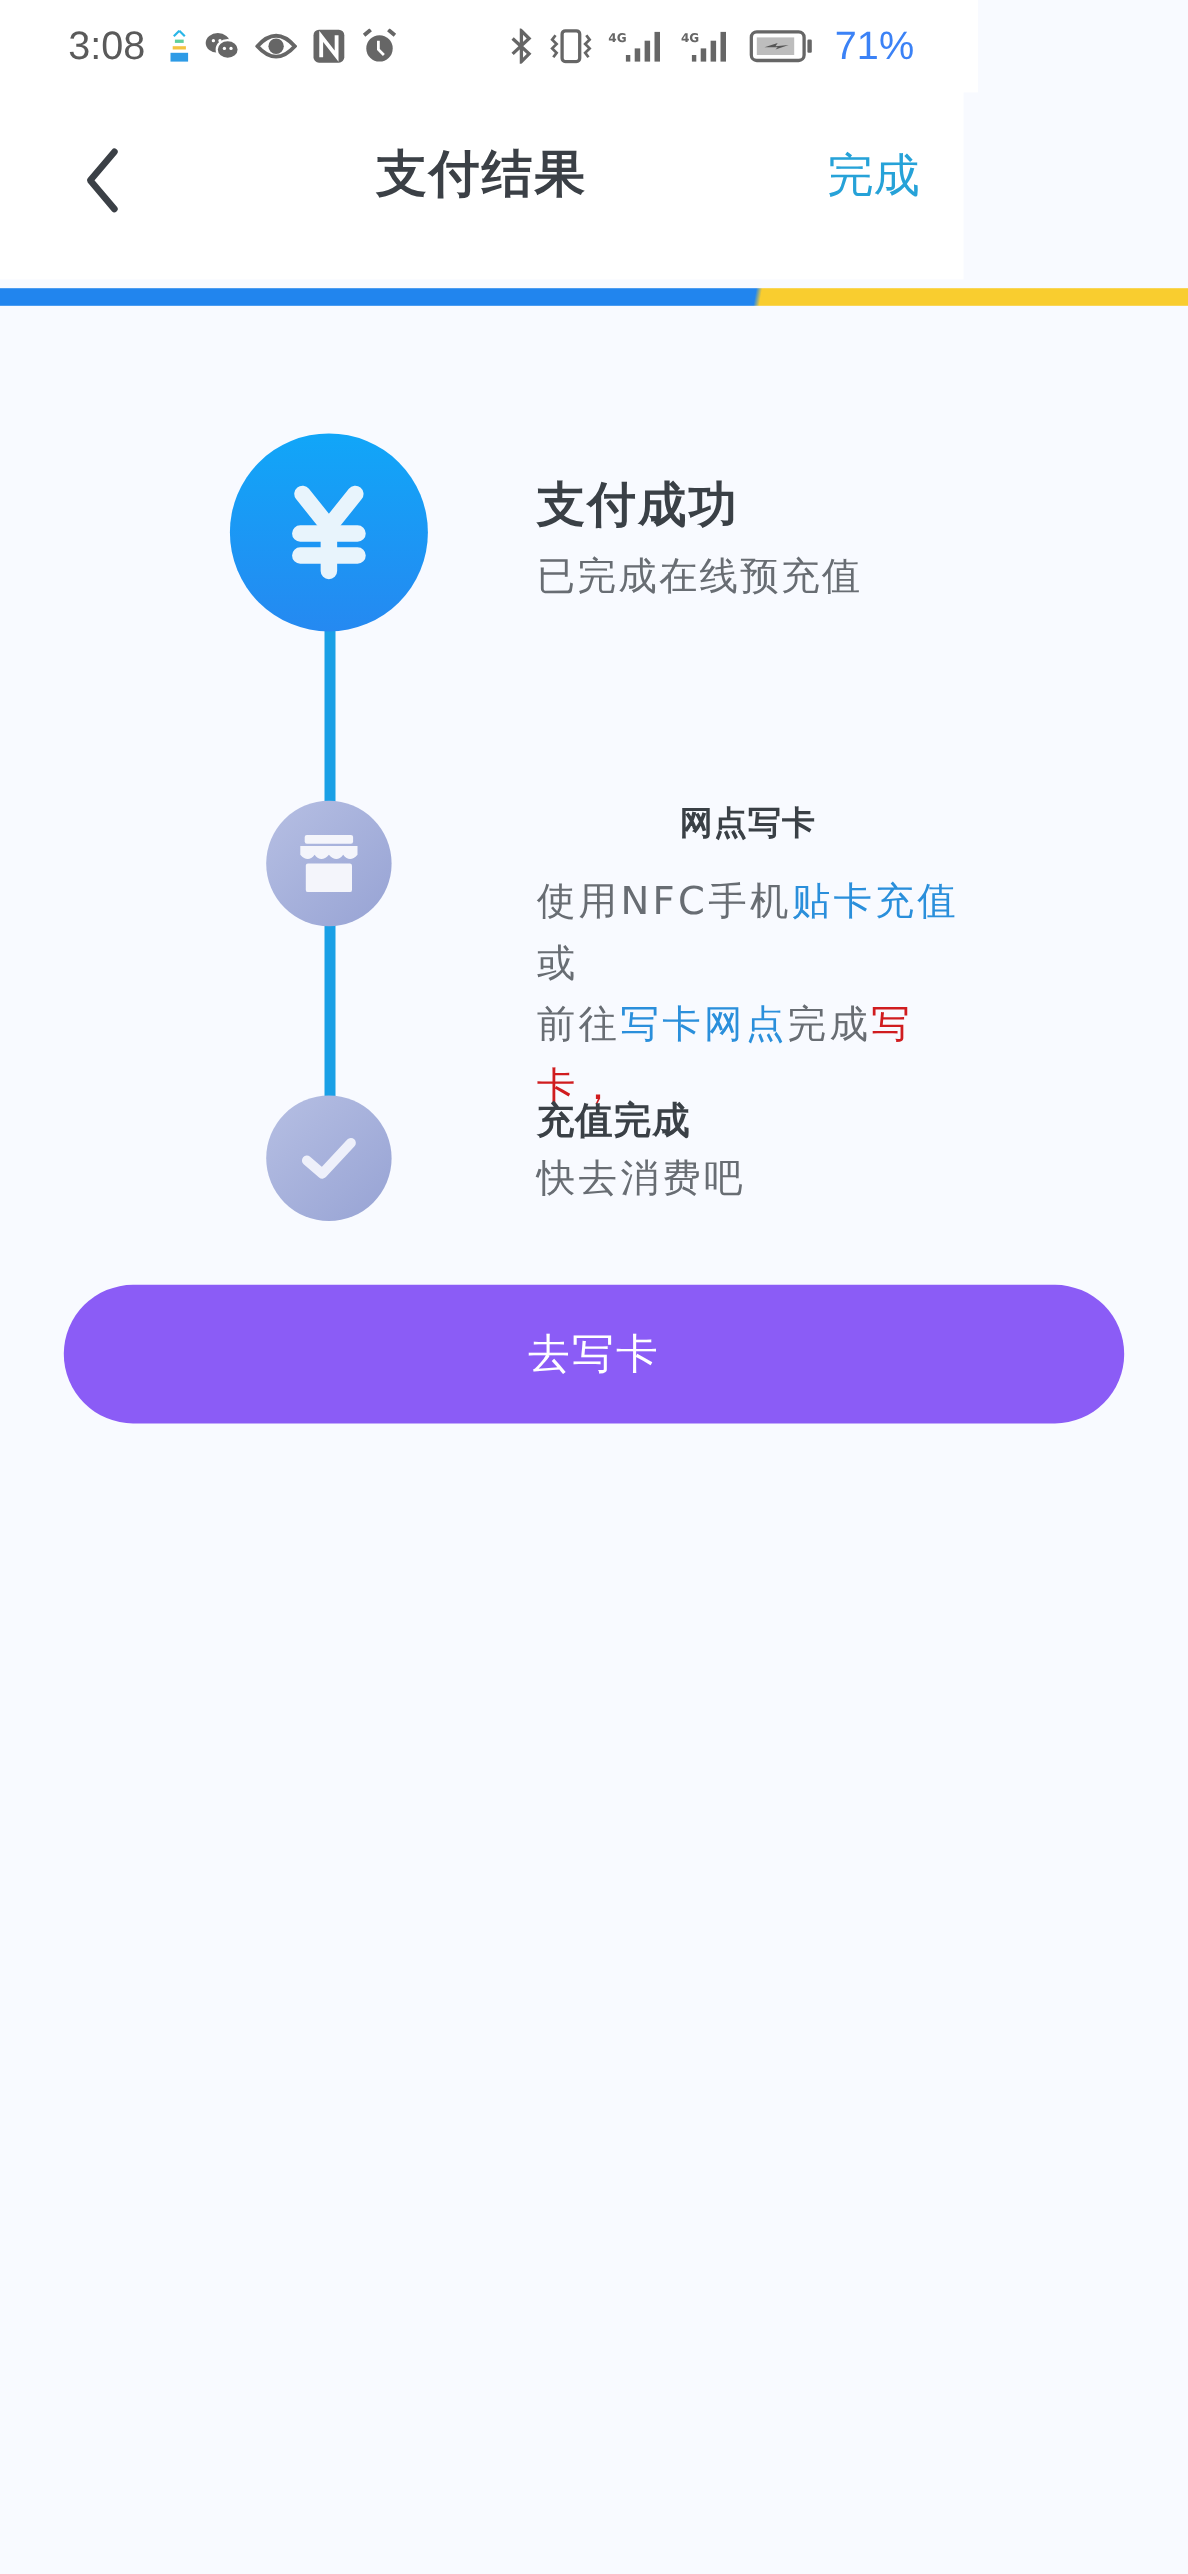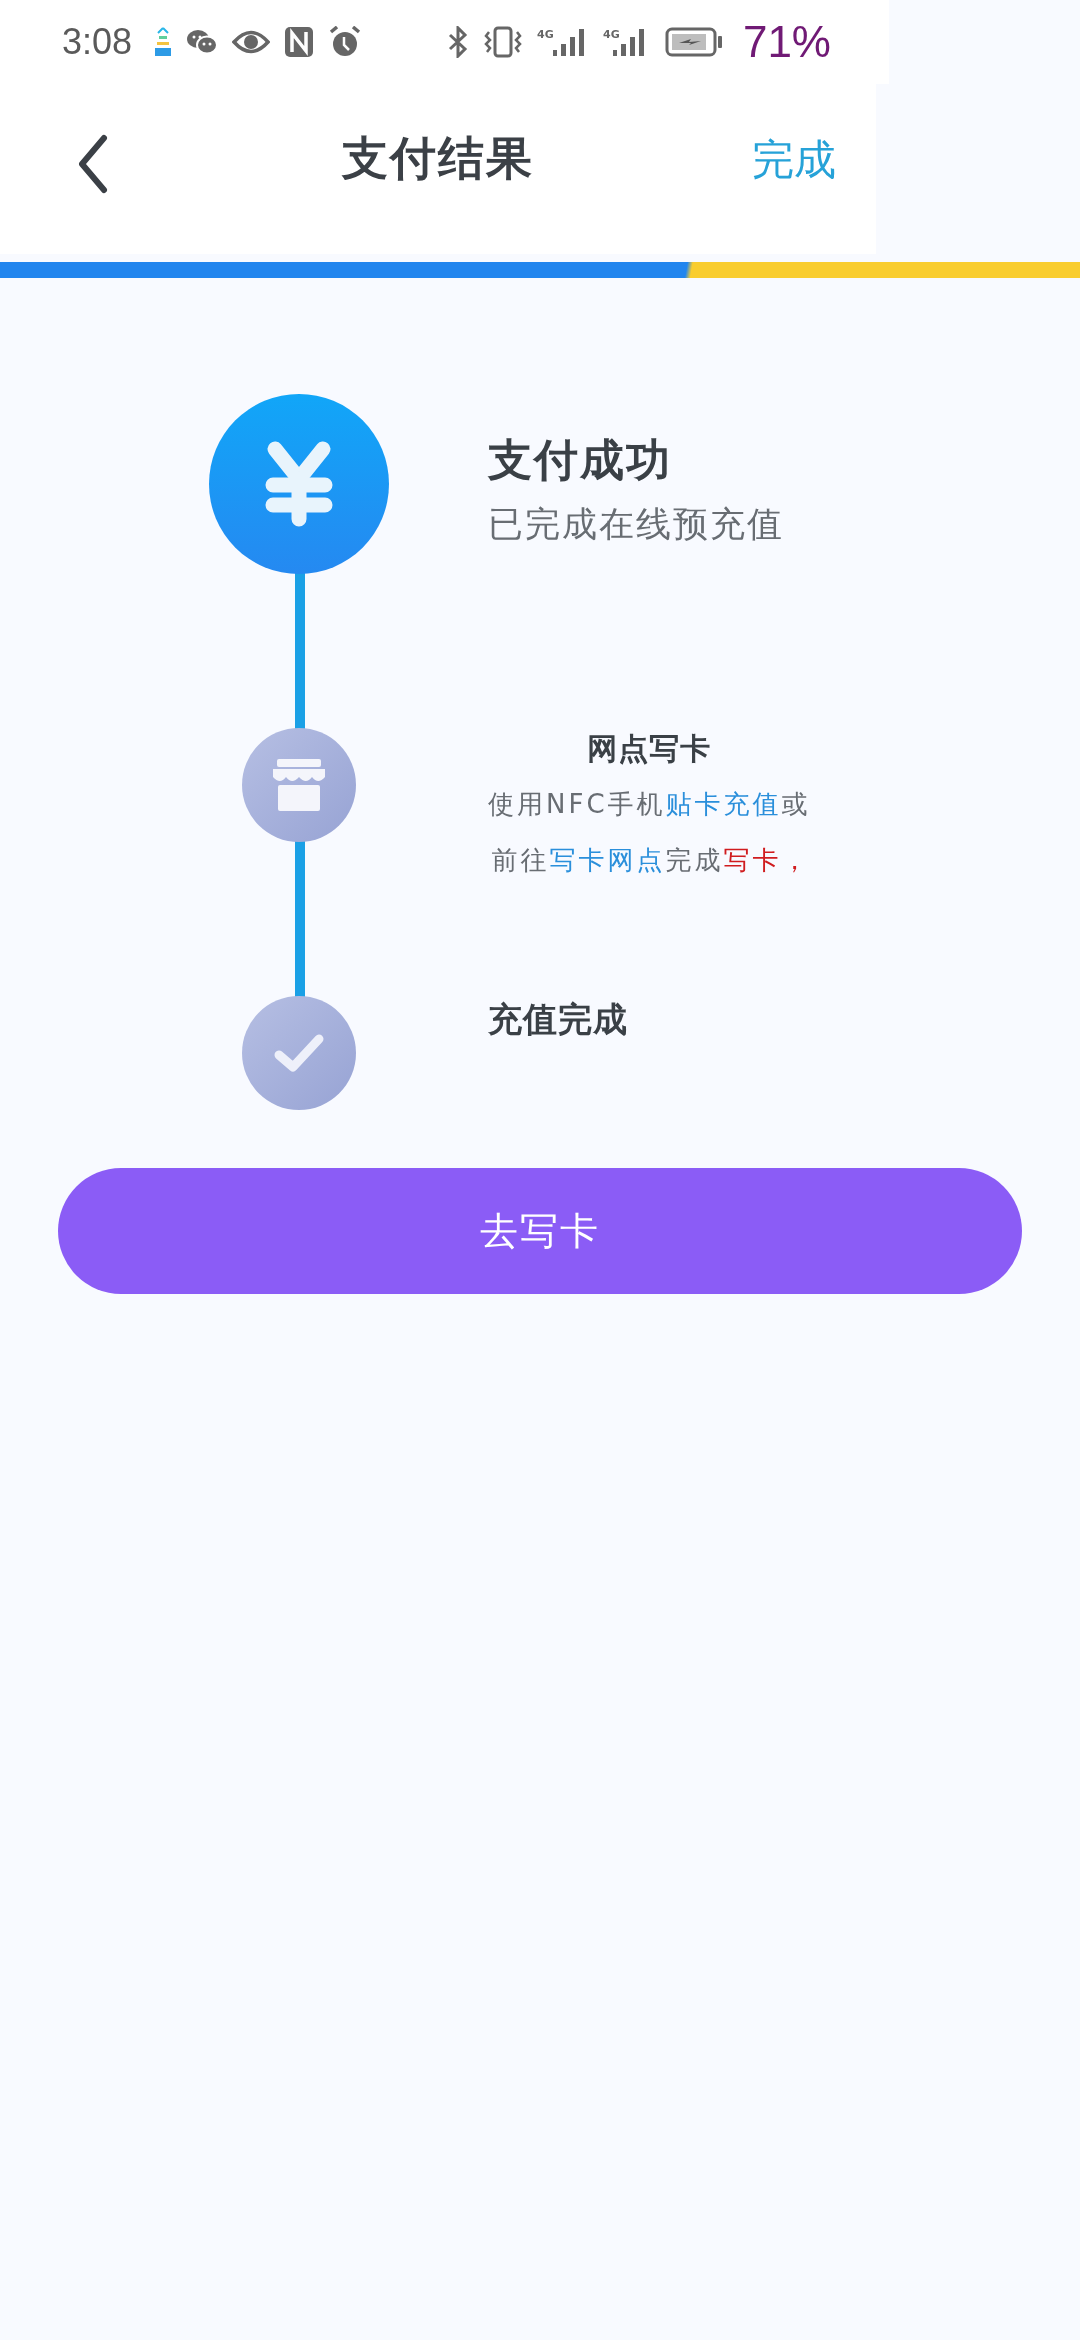--- a/index.html
+++ b/index.html
@@ -13,21 +13,21 @@
     .statusbar {
       position: absolute; left: 0; top: 0; width: 889px; height: 84px;
       background: #ffffff;
       display: flex; align-items: center; justify-content: space-between;
       padding: 0 58px 0 62px;
       color: #5f5f5f;
     }
     .sb-left, .sb-right { display: flex; align-items: center; gap: 14px; }
     .sb-time { font-size: 36px; font-family: "Liberation Sans", sans-serif; color: #5a5a5a; margin-right: 8px; }
     .sb-icon { display: inline-flex; align-items: center; justify-content: center; }
-    .sb-batt-text { font-size: 44px; font-family: "Liberation Sans", sans-serif; color: #701a75; margin-left: 6px;}
+    .sb-batt-text { font-size: 36px; font-family: "Liberation Sans", sans-serif; color: #3b82f6; margin-left: 6px;}
     .navbar {
       position: absolute; left: 0; top: 76px; width: 876px; height: 178px;
       background: #ffffff;
     }
     .back-btn {
       position: absolute; left: 62px; top: 52px; width: 60px; height: 72px;
       display: flex; align-items: center; justify-content: center; cursor: pointer;
     }
     .nav-title {
       position: absolute; left: 0; right: 0; top: 52px; text-align: center;
@@ -63,21 +63,21 @@
       background: linear-gradient(135deg, #b6bfe3 0%, #97a3d4 100%);
     }
     .step-text { position: absolute; left: 488px; }
     .step-title { font-weight: bold; color: #3a4046; }
     .step-desc { color: #686d73; }
     .s1 { top: 150px; }
     .s1 .step-title { font-size: 44px; line-height: 64px; letter-spacing: 2px; }
     .s1 .step-desc { font-size: 35px; line-height: 50px; margin-top: 7px; letter-spacing: 2px; }
     .s2 { top: 448px; }
     .s2 .step-title { font-size: 30px; line-height: 46px; letter-spacing: 1px; text-align: center; }
-    .s2 .step-desc { font-size: 26px; line-height: 56px; letter-spacing: 3px; margin-top: 4px; text-align: right; }
+    .s2 .step-desc { font-size: 35px; line-height: 56px; letter-spacing: 3px; margin-top: 20px; }
     .s3 { top: 716px; }
     .s3 .step-title { font-size: 34px; line-height: 50px; letter-spacing: 1px; }
     .s3 .step-desc { font-size: 35px; line-height: 56px; letter-spacing: 3px; }
     .hl-blue { color: #2a8fdb; }
     .hl-red { color: #d01c1f; }
     .cta-button {
       position: absolute; left: 58px; top: 1168px; width: 964px; height: 126px;
       border-radius: 63px; background: #8b5cf6;
       display: flex; align-items: center; justify-content: center;
       color: #ffffff; font-size: 38px; letter-spacing: 2px; cursor: pointer;
@@ -214,16 +214,17 @@
   </div>
 
   <div class="step-icon step3-icon">
     <svg width="56" height="44" viewBox="0 0 56 44">
       <path d="M8 24 L22 36 L48 8" stroke="#eef0fa" stroke-width="9" fill="none" stroke-linecap="round" stroke-linejoin="round"></path>
     </svg>
   </div>
 
   <div class="step-text s3">
     <div class="step-title">充值完成</div>
+    <div class="step-desc">快去消费吧</div>
   </div>
 </div>
 
 <div class="cta-button">去写卡</div>
 
 </body></html>

